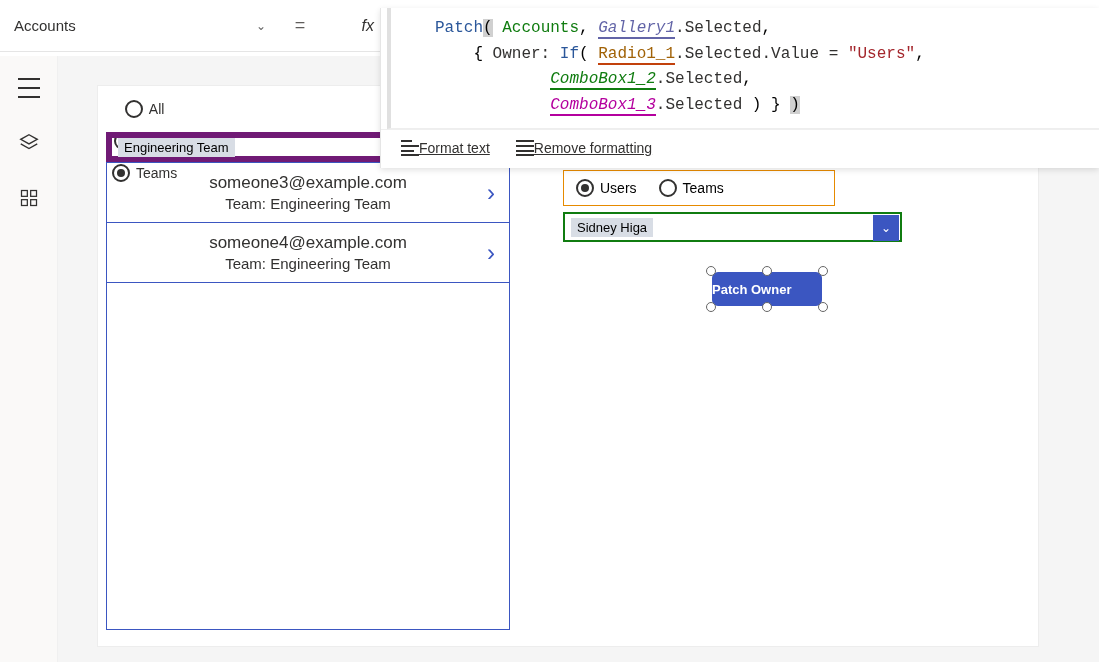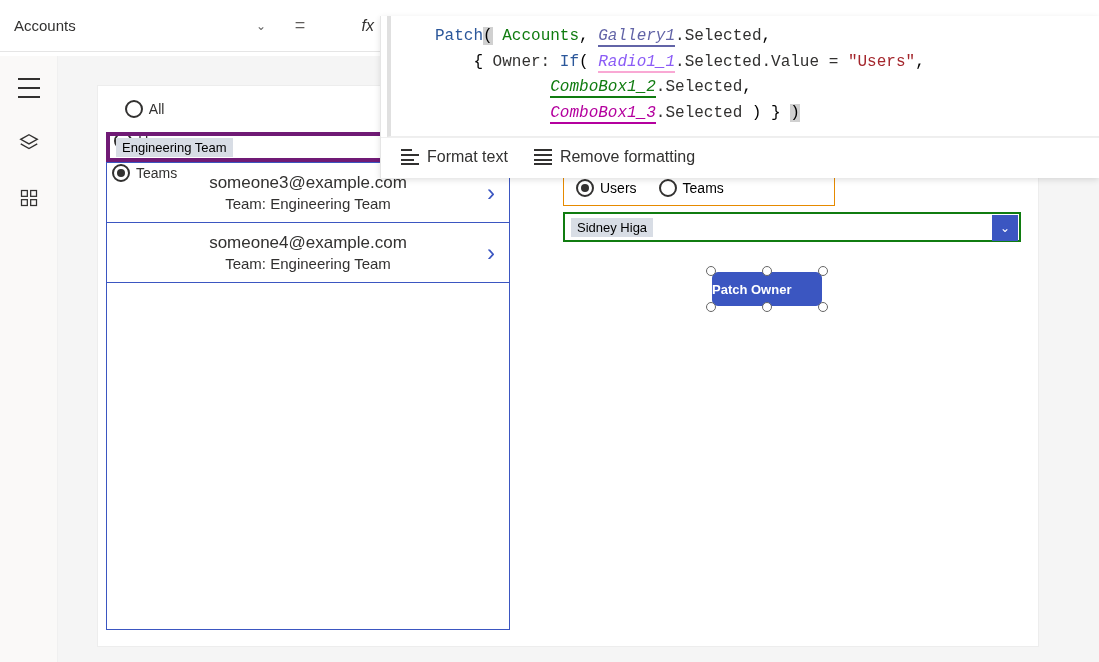--- a/index.html
+++ b/index.html
@@ -56,21 +56,21 @@
       width: 60px;
       font-style: italic;
       font-size: 16px;
       color: #323130;
       border-bottom: 1px solid #e5e5e5;
       gap:4px;
     }
     .fx-button .chev { font-size: 10px; font-style: normal; }
     .formula-panel {
       position: absolute;
-      top: 16px;
+      top: 8px;
       left: 380px;
       right: 0;
       background: #fff;
       border-left: 1px solid #e5e5e5;
       box-shadow: 0 2px 6px rgba(0,0,0,0.12);
       z-index: 20;
     }
     .formula-code {
       padding: 8px 18px 10px 44px;
       font-family: Consolas, "Courier New", monospace;
@@ -79,38 +79,38 @@
       white-space: pre;
       border-left: 4px solid #e0e0e0;
       margin-left: 6px;
       position: relative;
       border-bottom: 1px solid #eee;
     }
     .tk-fn { color: #2b579a; }
     .tk-ds { color: #107c10; }
     .tk-cb { color: #107c10; border-bottom: 2px solid #107c10; font-style: italic; }
     .tk-gal { color: #6264a7; font-style: italic; border-bottom: 2px solid #6264a7; }
-    .tk-rad { color: #8b5cf6; font-style: italic; border-bottom: 2px solid #f9a8d4; }
+    .tk-rad { color: #a16207; border-bottom: 2px solid #c2410c; }
     .tk-str { color: #a4262c; }
     .tk-prop { color: #323130; }
     .tk-cbpink { color: #b4009e; font-style: italic; border-bottom: 2px solid #b4009e; }
     .tk-paren-hi { background: #d0d0d0; }
     .formula-actions {
       display: flex;
       gap: 26px;
       padding: 10px 20px 12px 20px;
       border-top: 1px solid #efefef;
     }
     .formula-action {
       display: flex;
       align-items: center;
-      gap: 8px;
-      font-size: 16px;
+      font-size: 14px;
       color: #323130;
       cursor: pointer;
+      text-decoration: underline;
     }
     .formula-action .ic {
       width: 18px;
       height: 16px;
       display: inline-flex;
       flex-direction: column;
       justify-content: space-between;
     }
     .ic-line { height: 2px; background: #323130; }
     .left-rail {
@@ -187,21 +187,21 @@
       height: 8px;
       background: #323130;
       border-radius: 50%;
     }
     .combo-left {
       position: absolute;
       top: 46px;
       left: 8px;
       width: 404px;
       height: 30px;
-      border: 4px solid #701a75;
+      border: 6px solid #701a75;
       display: flex;
       align-items: center;
       padding: 8px 6px;
       font-size: 13px;
     }
     .combo-left .val {
       background: #d8dde5;
       padding: 2px 6px;
     }
     .combo-left .chev-blue {
@@ -258,21 +258,21 @@
       display: flex;
       align-items: center;
       gap: 22px;
       padding: 0 12px;
       font-size: 14px;
     }
     .combo-right {
       position: absolute;
       top: 126px;
       left: 465px;
-      width: 458px;
+      width: 339px;
       height: 30px;
       border: 2px solid #107c10;
       display: flex;
       align-items: center;
       padding: 0 6px;
       font-size: 13px;
     }
     .combo-right .val {
       background: #d8dde5;
       padding: 2px 6px;

